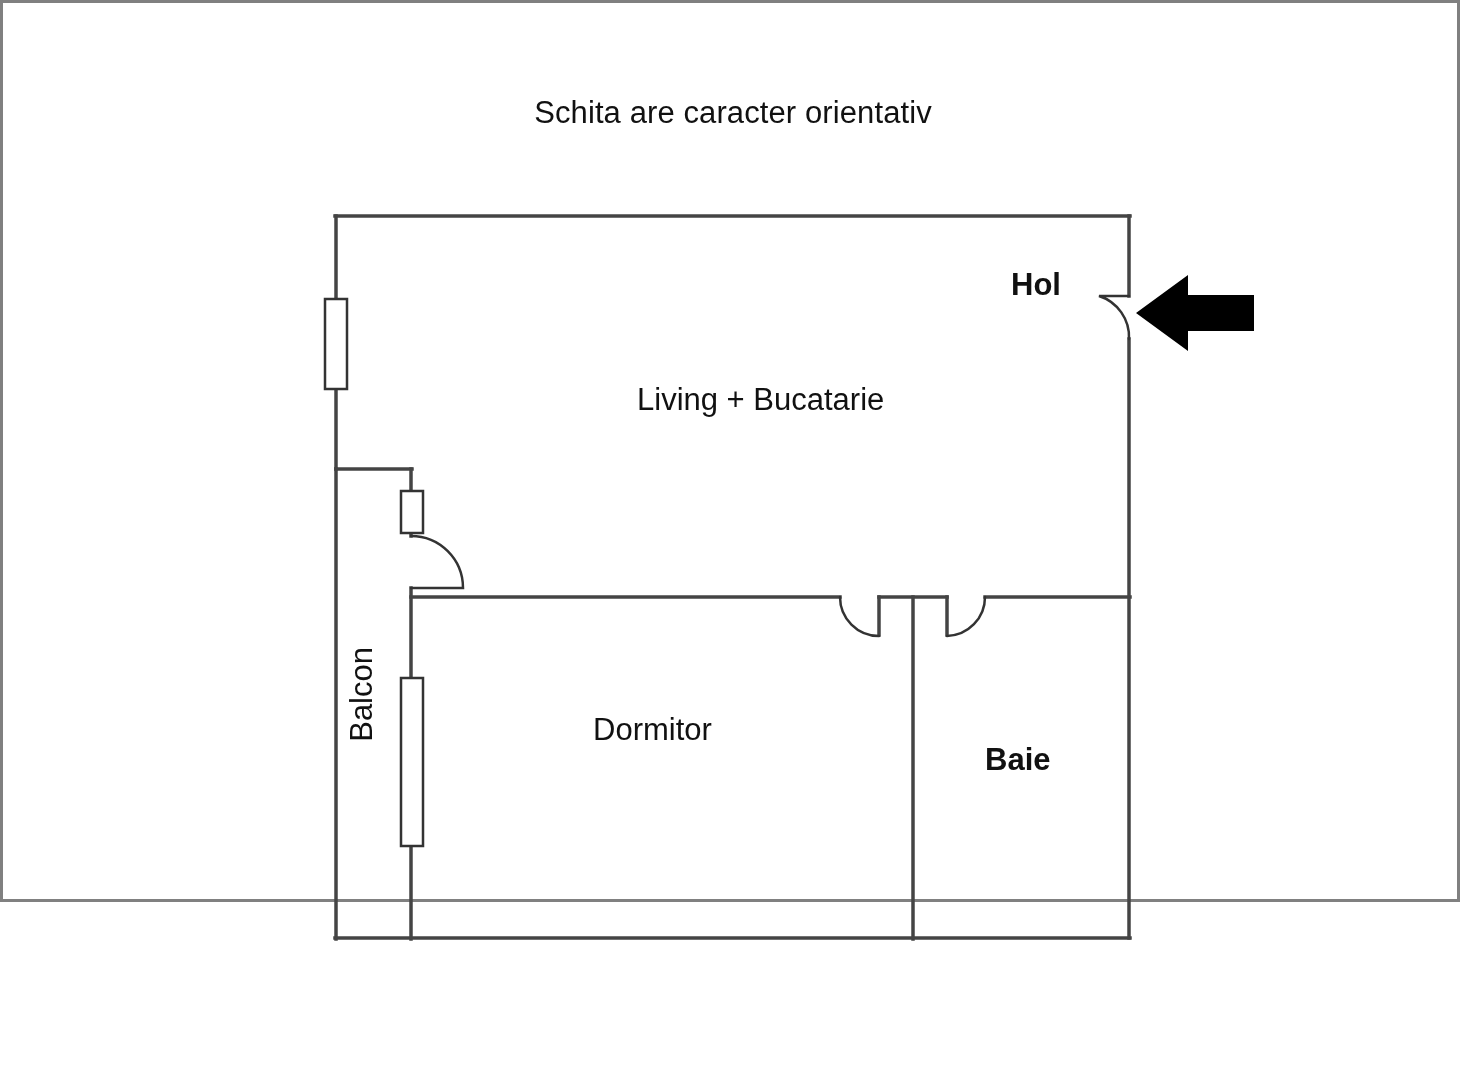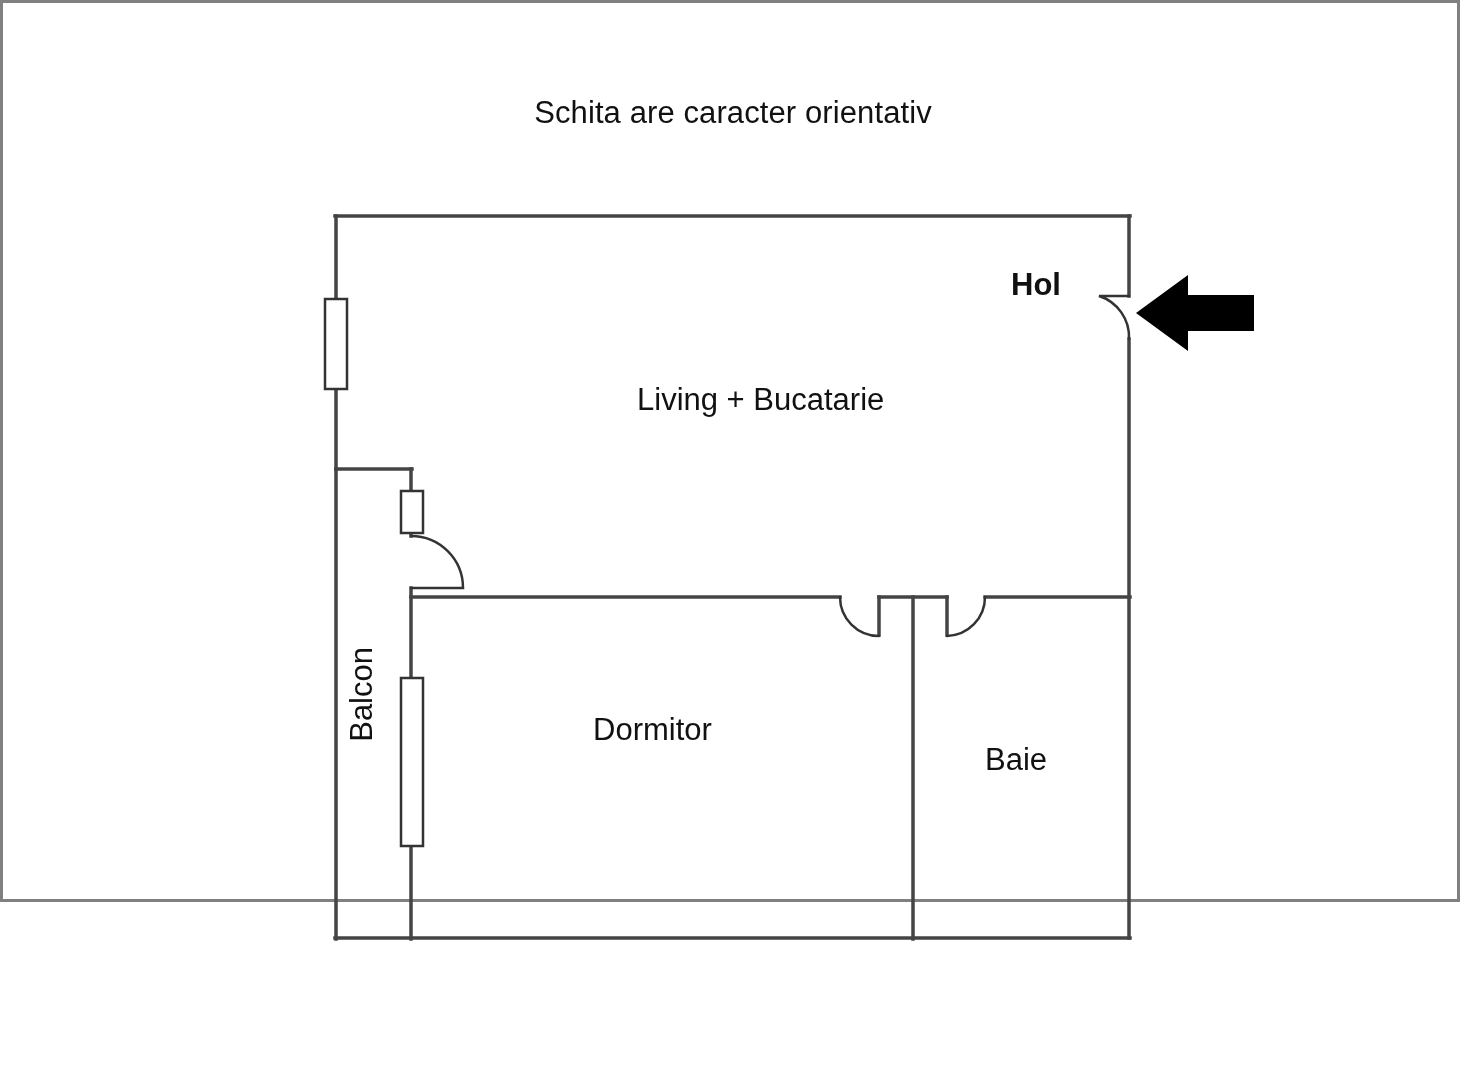--- a/index.html
+++ b/index.html
@@ -47,21 +47,21 @@
     position: absolute;
     font-size: 31px;
     font-weight: 400;
     color: #111111;
     white-space: nowrap;
     line-height: 1;
   }
   #label-living   { left: 597px; top: 381px; margin-left: 37px; }
   #label-hol      { left: 1008px; top: 266px; font-weight: bold; }
   #label-dormitor { left: 590px; top: 711px; }
-  #label-baie     { left: 982px; top: 741px; }
+  #label-baie     { left: 982px; top: 741px; font-weight: bold; }
   #label-balcon {
     left: 343px;
     top: 644px;
     transform-origin: left top;
     transform: rotate(-90deg) translate(-100%, 0);
   }
 </style>
 </head>
 <body>
 

